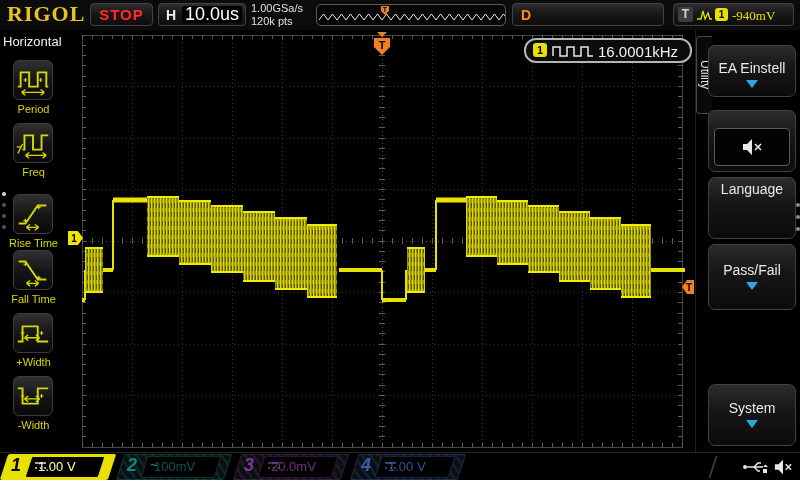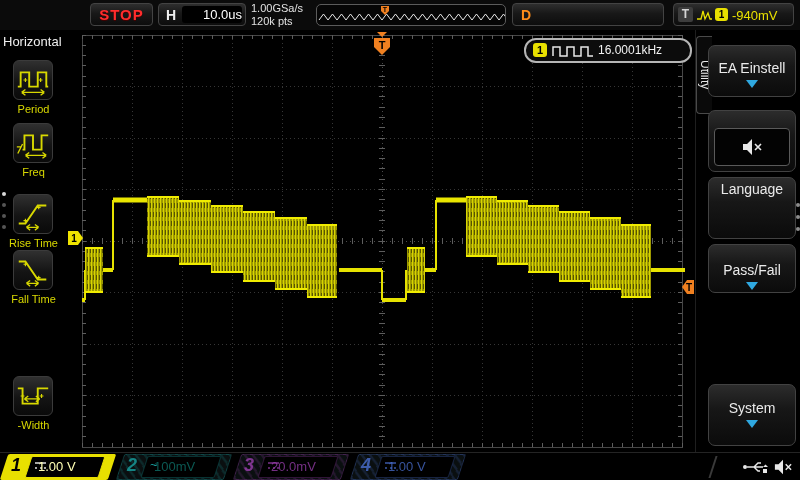--- a/index.html
+++ b/index.html
@@ -10,35 +10,35 @@
   #topbar{position:absolute;left:0;top:0;width:800px;height:30px;background:#0b0b0b;border-bottom:1px solid #1c1c1c;}
   .panel{position:absolute;background:linear-gradient(180deg,#2e2e2e 0%,#181818 45%,#0d0d0d 100%);
     border:1px solid #434343;border-radius:4px;box-sizing:border-box;}
   #logo{position:absolute;left:7px;top:1px;font-family:"Liberation Serif",serif;font-weight:bold;
     font-size:22px;color:#e7c321;letter-spacing:1px;}
   #stop-btn{left:90px;top:3px;width:63px;height:23px;color:#ff2d2d;font-weight:bold;font-size:15px;
     text-align:center;line-height:21px;letter-spacing:1px;text-shadow:0 1px 0 #400;}
   #h-panel{left:158px;top:3px;width:88px;height:23px;}
   #h-label{position:absolute;left:7px;top:3px;color:#f0f0f0;font-weight:bold;font-size:14px;}
   #h-value-box{position:absolute;left:23px;top:2px;right:3px;bottom:2px;background:#000;border-radius:3px;
-    color:#fff;font-size:13px;text-align:right;line-height:17px;}
+    color:#fff;font-size:18px;text-align:center;line-height:17px;}
   #rates{position:absolute;left:251px;top:2px;color:#e2e2e2;font-size:11px;line-height:13px;}
   #preview-box{position:absolute;left:316px;top:4px;width:190px;height:22px;background:#060606;
     border:1px solid #5c5c5c;border-radius:5px;box-sizing:border-box;}
   #preview-trig{position:absolute;left:62px;top:0px;}
   #d-panel{left:512px;top:3px;width:152px;height:23px;}
   #d-label{position:absolute;left:8px;top:3px;color:#ff8d1a;font-weight:bold;font-size:14px;}
   #d-value{position:absolute;left:22px;right:4px;top:3px;color:#f2f2f2;font-size:13px;text-align:center;}
   #t-panel{left:673px;top:3px;width:121px;height:23px;}
   #t-label{position:absolute;left:4px;top:3px;width:15px;height:15px;background:#3d3d3d;border-radius:2px;
     color:#d5d5d5;font-weight:bold;font-size:12px;text-align:center;line-height:15px;}
   #t-glyph{position:absolute;left:22px;top:4px;}
   #t-src-badge{position:absolute;left:41px;top:4px;width:13px;height:13px;background:#e8e000;border-radius:3px;
     color:#000;font-weight:bold;font-size:10px;text-align:center;line-height:13px;}
-  #t-level{position:absolute;left:58px;top:4px;color:#e8e000;font-size:13px;}
+  #t-level{position:absolute;left:58px;top:4px;color:#e8e000;font-size:13px;font-family:Liberation Serif, serif;}
 
   
   #left-menu{position:absolute;left:0;top:30px;width:67px;height:422px;background:#000;border-right:1px solid #1f1f1f;}
   #left-title{position:absolute;left:3px;top:4px;color:#f0f0f0;font-size:13px;}
   .lm-item{position:absolute;left:0;width:67px;height:62px;text-align:center;}
   .lm-icon-box{position:absolute;left:13px;top:0;width:40px;height:40px;border-radius:6px;
     background:linear-gradient(180deg,#303030,#141414 55%,#0a0a0a);border:1px solid #3b3b3b;box-sizing:border-box;}
   .lm-label{position:absolute;left:0;right:0;top:43px;color:#d8d800;font-size:11px;}
   .dotcol div{position:absolute;left:2px;width:4px;height:4px;border-radius:50%;background:#555;}
   .dotcol .on{background:#d8d8d8;}
@@ -53,21 +53,21 @@
   .wfl{stroke:#e6e200;stroke-width:4;}
   .wfp{stroke:#eae600;stroke-width:5;}
   .wfv{stroke:#e6e200;stroke-width:2;}
   .wband{fill:url(#noisetex);}
   .wbe{stroke:#f0ec00;stroke-width:2;}
   #freq-counter{position:absolute;left:457px;top:8px;width:168px;height:25px;background:#0c0c0c;
     border:2px solid #b5b5b5;border-radius:12px;box-sizing:border-box;}
   #freq-badge{position:absolute;left:7px;top:3px;width:14px;height:14px;background:#e8e000;border-radius:3px;
     color:#000;font-weight:bold;font-size:11px;text-align:center;line-height:14px;}
   #freq-glyph{position:absolute;left:26px;top:4px;}
-  #freq-value{position:absolute;left:72px;top:3px;color:#f2f2f2;font-size:12px;}
+  #freq-value{position:absolute;left:72px;top:3px;color:#f2f2f2;font-size:15px;}
 
   
   #right-menu{position:absolute;left:695px;top:30px;width:105px;height:422px;background:#000;border-left:1px solid #1f1f1f;}
   #utility-tab{position:absolute;left:0px;top:6px;width:15px;height:76px;background:#0a0a0a;
     border:1px solid #4a4a4a;border-right:none;border-radius:4px 0 0 4px;color:#e8e8e8;font-size:12px;
     writing-mode:vertical-lr;text-align:center;line-height:15px;}
   .rm-btn{position:absolute;left:12px;width:88px;border-radius:7px;box-sizing:border-box;
     background:linear-gradient(180deg,#2c2c2c 0%,#171717 40%,#0b0b0b 100%);border:1px solid #424242;
     color:#eaeaea;font-size:14px;text-align:center;}
   .tri-down{width:0;height:0;border:6px solid transparent;border-top:8px solid #2fa8e0;border-bottom:none;
@@ -91,20 +91,21 @@
   .cpl.ac{font-size:13px;line-height:7px;top:7px;}
   #bar-sep{position:absolute;left:712px;top:3px;width:2px;height:22px;background:#3a3a3a;transform:skewX(-18deg);}
   #bar-icons{position:absolute;right:6px;top:4px;}
 </style>
 </head>
 <body>
 
 <div id="app">
 
   <div id="topbar">
+    <div id="logo">RIGOL</div>
     <div class="panel" id="stop-btn">STOP</div>
     <div class="panel" id="h-panel">
       <span id="h-label">H</span>
       <span id="h-value-box">10.0us</span>
     </div>
     <div id="rates">
       <div>1.00GSa/s</div>
       <div>120k pts</div>
     </div>
     <div id="preview-box">
@@ -161,20 +162,28 @@
 
     <div class="lm-item" style="top:220px">
       <div class="lm-icon-box"><svg width="38" height="38" viewBox="0 0 40 40" fill="none" stroke="#d8d800" stroke-width="2">
         <path d="M5,11 h7 l13,19 h9"></path>
         <path d="M10,14 h4 M12,12 v4 M24,28 h4 M26,26 v4" stroke-width="1.2"></path>
         <path d="M13,34 h13 M13,34 l4,-3 M13,34 l4,3 M26,34 l-4,-3 M26,34 l-4,3" stroke-width="1.4"></path>
       </svg></div>
       <div class="lm-label">Fall Time</div>
     </div>
 
+    <div class="lm-item" style="top:283px">
+      <div class="lm-icon-box"><svg width="38" height="38" viewBox="0 0 40 40" fill="none" stroke="#d8d800" stroke-width="2">
+        <path d="M4,29 h5 v-16 h16 v16 h11"></path>
+        <path d="M7,20 h4 M9,18 v4 M27,20 h4 M29,18 v4" stroke-width="1.2"></path>
+        <path d="M11,25 h16 M11,25 l4,-3 M11,25 l4,3 M27,25 l-4,-3 M27,25 l-4,3" stroke-width="1.4"></path>
+      </svg></div>
+      <div class="lm-label">+Width</div>
+    </div>
 
     <div class="lm-item" style="top:346px">
       <div class="lm-icon-box"><svg width="38" height="38" viewBox="0 0 40 40" fill="none" stroke="#d8d800" stroke-width="2">
         <path d="M4,12 h5 v16 h16 v-16 h11"></path>
         <path d="M7,20 h4 M9,18 v4 M27,20 h4 M29,18 v4" stroke-width="1.2"></path>
         <path d="M11,23 h16 M11,23 l4,-3 M11,23 l4,3 M27,23 l-4,-3 M27,23 l-4,3" stroke-width="1.4"></path>
       </svg></div>
       <div class="lm-label">-Width</div>
     </div>
 
@@ -619,21 +628,21 @@
           <polygon points="3,7 7,7 12,2 12,18 7,13 3,13" fill="#e8e8e8"></polygon>
           <path d="M15,7 l6,6 M21,7 l-6,6" stroke="#e8e8e8" stroke-width="1.6"></path>
         </svg>
       </div>
     </div>
 
     <div class="rm-btn" style="top:147px;height:62px">
       <div style="margin-top:3px">Language</div>
     </div>
 
-    <div class="rm-btn" style="top:214px;height:49px">
+    <div class="rm-btn" style="top:214px;height:66px">
       <div style="margin-top:17px">Pass/Fail</div>
       <div class="tri-down"></div>
     </div>
 
 
     <div class="rm-btn" style="top:354px;height:62px">
       <div style="margin-top:15px">System</div>
       <div class="tri-down"></div>
     </div>
 

